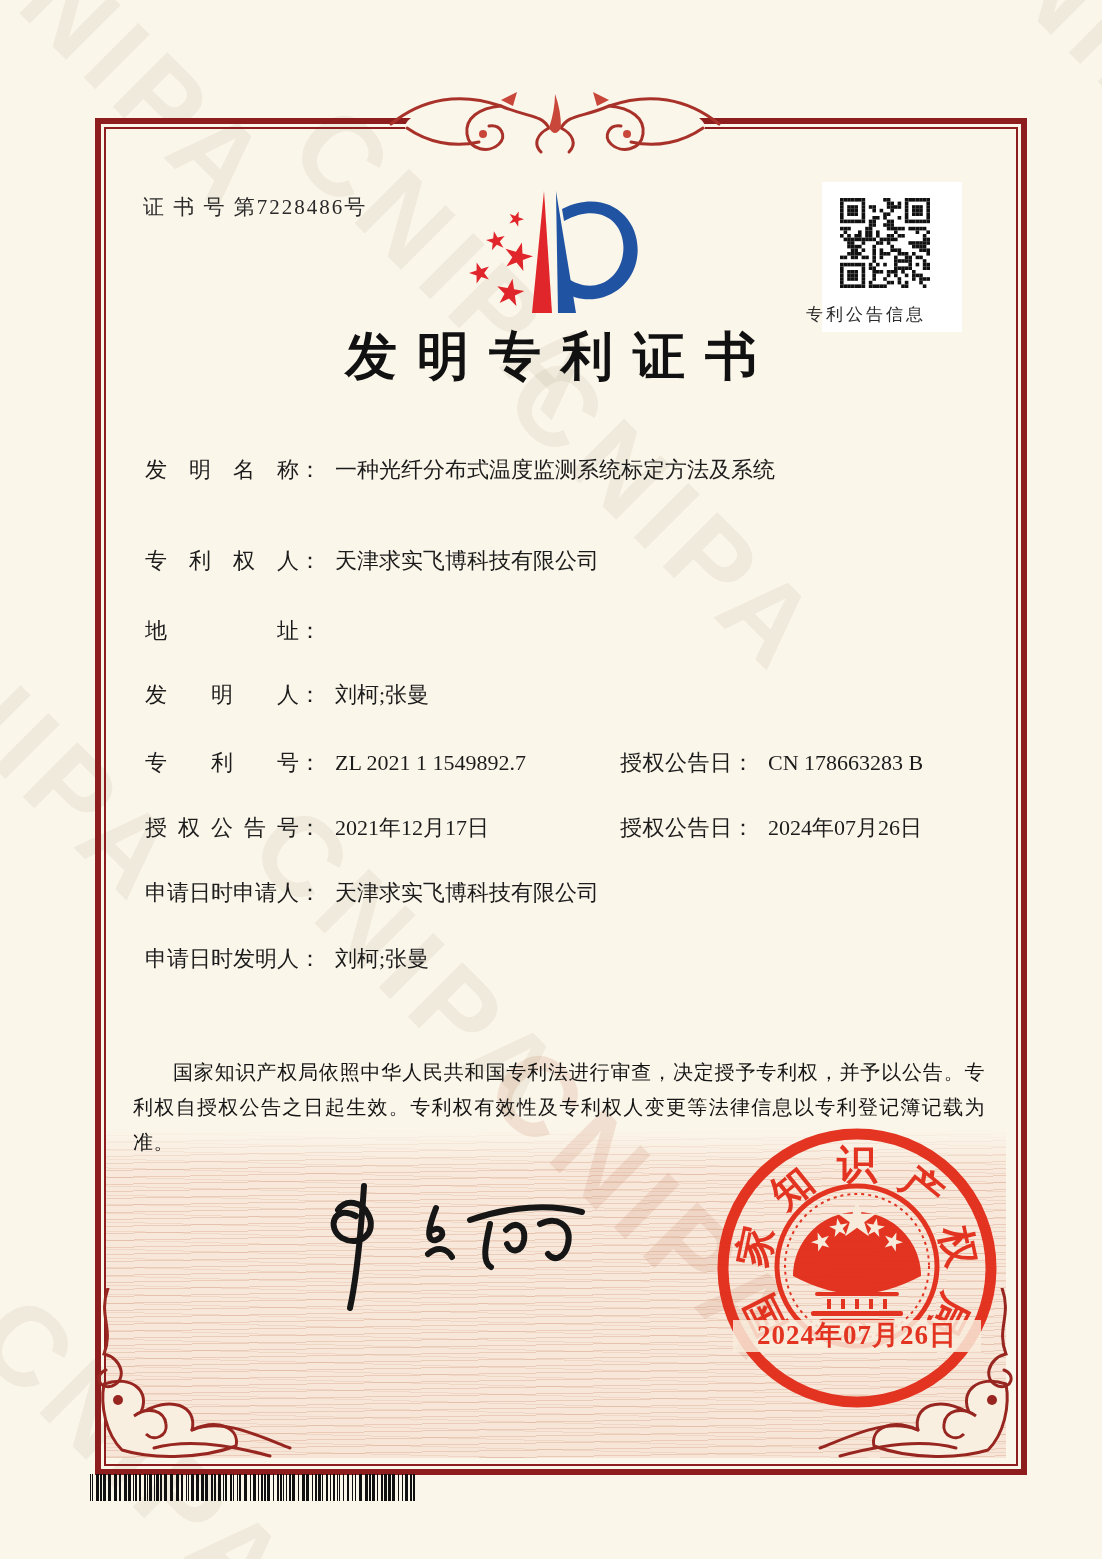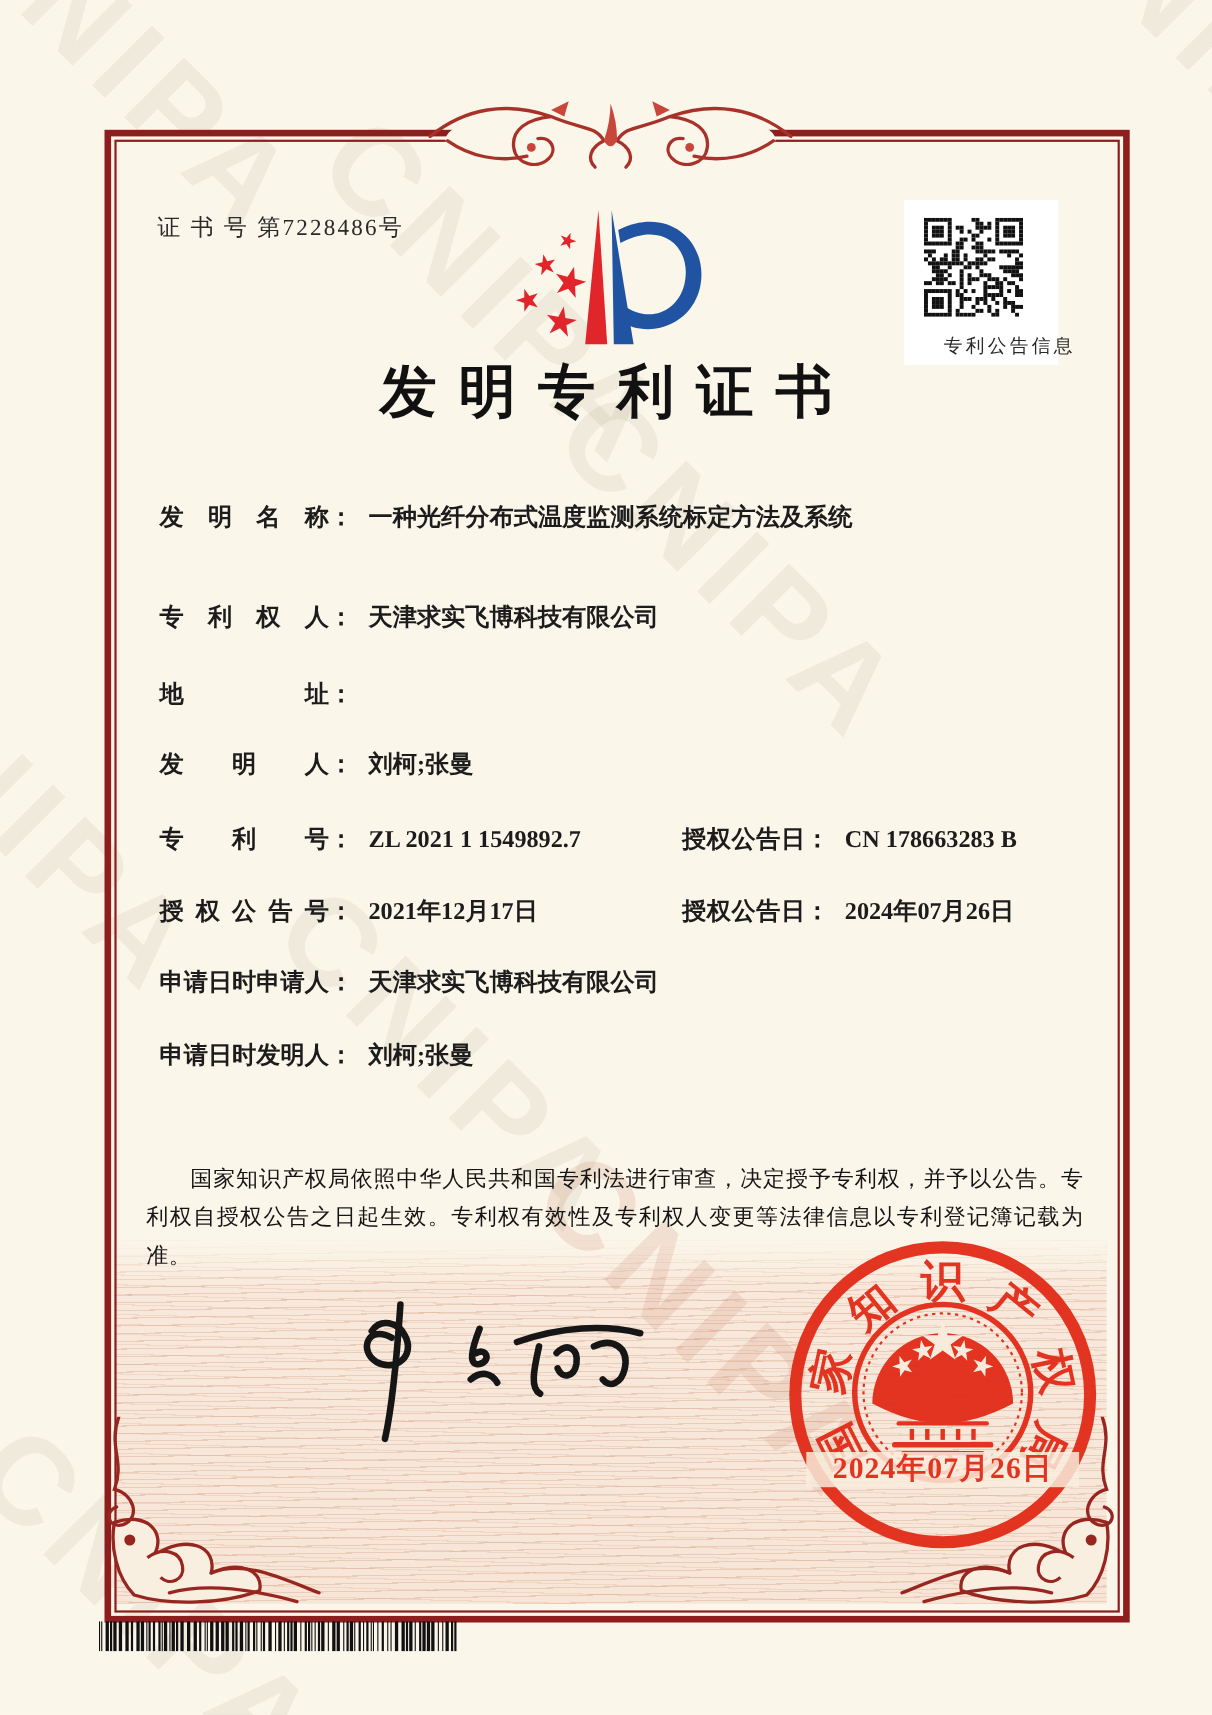--- a/index.html
+++ b/index.html
@@ -32,28 +32,28 @@
   .frame::after{
     content:"";position:absolute;inset:3px;border:2px solid #8e1d1d;
   }
   
   .ornament{position:absolute;z-index:5;pointer-events:none;}
   
   .certno{position:absolute;left:143px;top:193px;z-index:6;font-size:21px;letter-spacing:2px;color:#2a2a2a;}
   .logo{position:absolute;left:452px;top:183px;z-index:6;}
   .qrpatch{position:absolute;left:822px;top:182px;width:140px;height:150px;background:#fff;z-index:5;}
   .qr{position:absolute;left:840px;top:198px;z-index:6;}
-  .qrlabel{position:absolute;left:806px;top:303px;width:172px;text-align:right;z-index:6;
+  .qrlabel{position:absolute;left:806px;top:303px;width:172px;text-align:left;z-index:6;
     font-size:17px;letter-spacing:3px;color:#2a2a2a;}
   .title{
     position:absolute;left:0;top:322px;width:1102px;text-align:center;z-index:6;
     font-size:52px;font-weight:700;letter-spacing:20px;text-indent:20px;color:#111;
   }
   
-  .row{position:absolute;left:145px;z-index:6;display:flex;font-size:22px;line-height:30px;font-weight:bold;}
+  .row{position:absolute;left:145px;z-index:6;display:flex;font-size:22px;line-height:30px;}
   .lbl{display:inline-block;width:154px;text-align:justify;text-align-last:justify;}
   .lbl2{display:inline-block;width:112px;text-align:justify;text-align-last:justify;}
   .val{margin-left:14px;white-space:nowrap;}
   .cellL{display:flex;width:475px;}
   .cellR{display:flex;}
   
   .legal{
     position:absolute;left:133px;top:1055px;width:852px;z-index:6;
     font-size:20px;line-height:35px;text-align:justify;text-indent:2em;letter-spacing:0.5px;color:#151515;
   }

